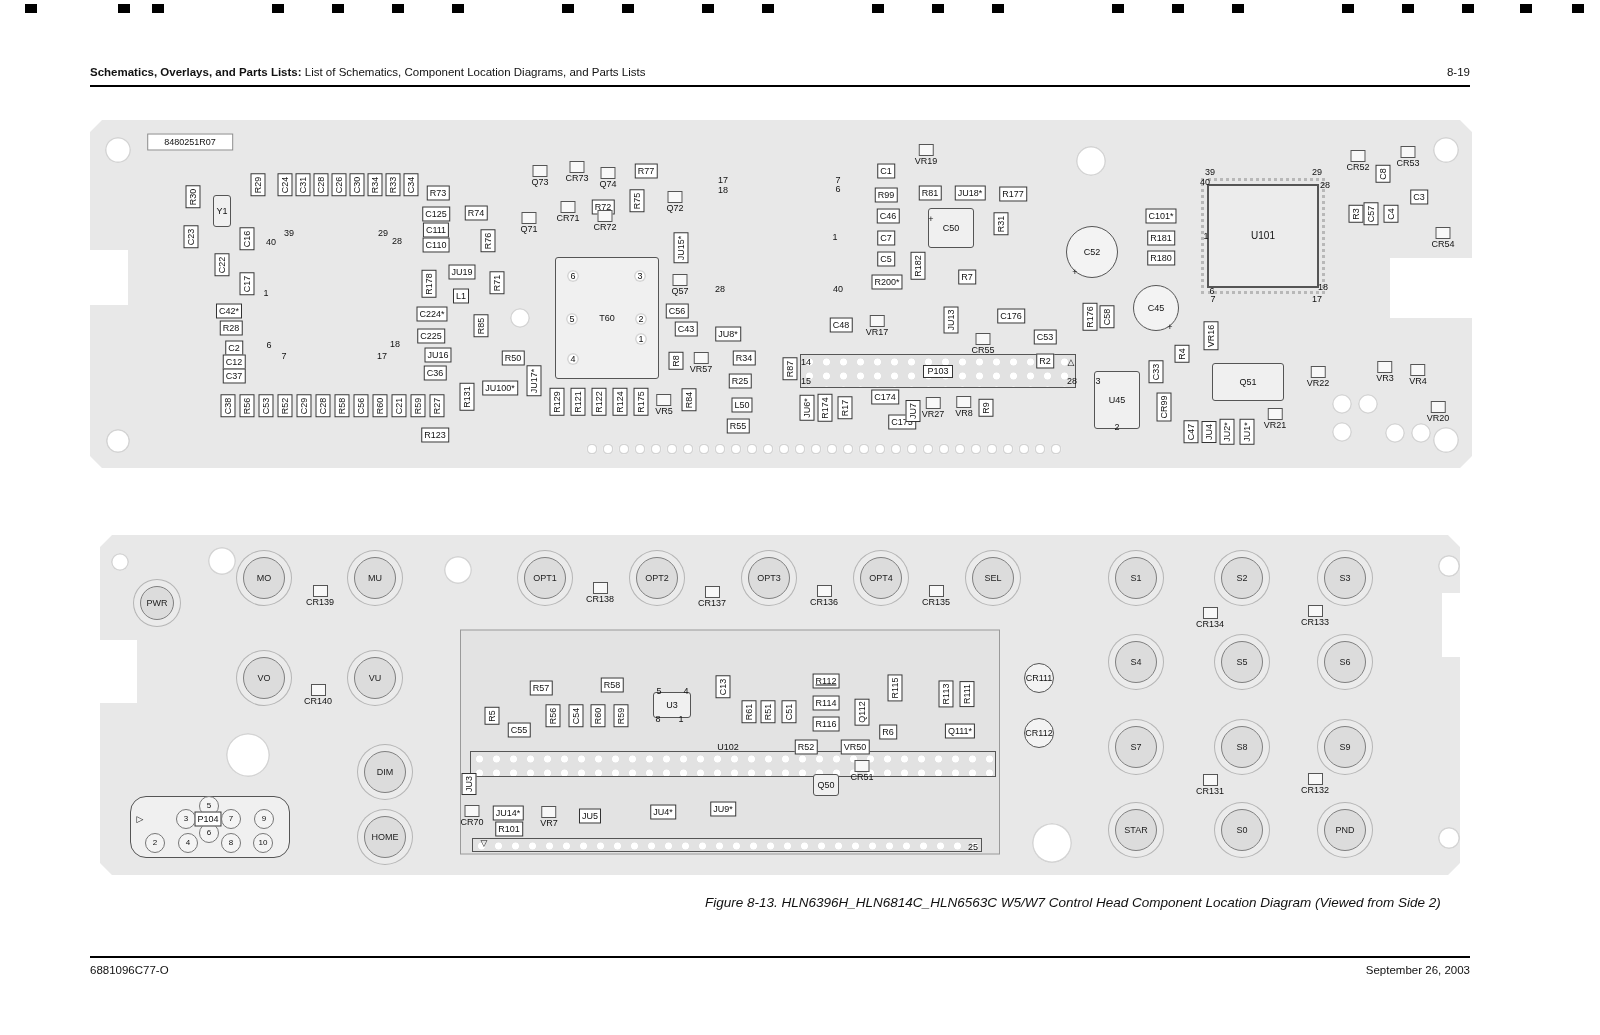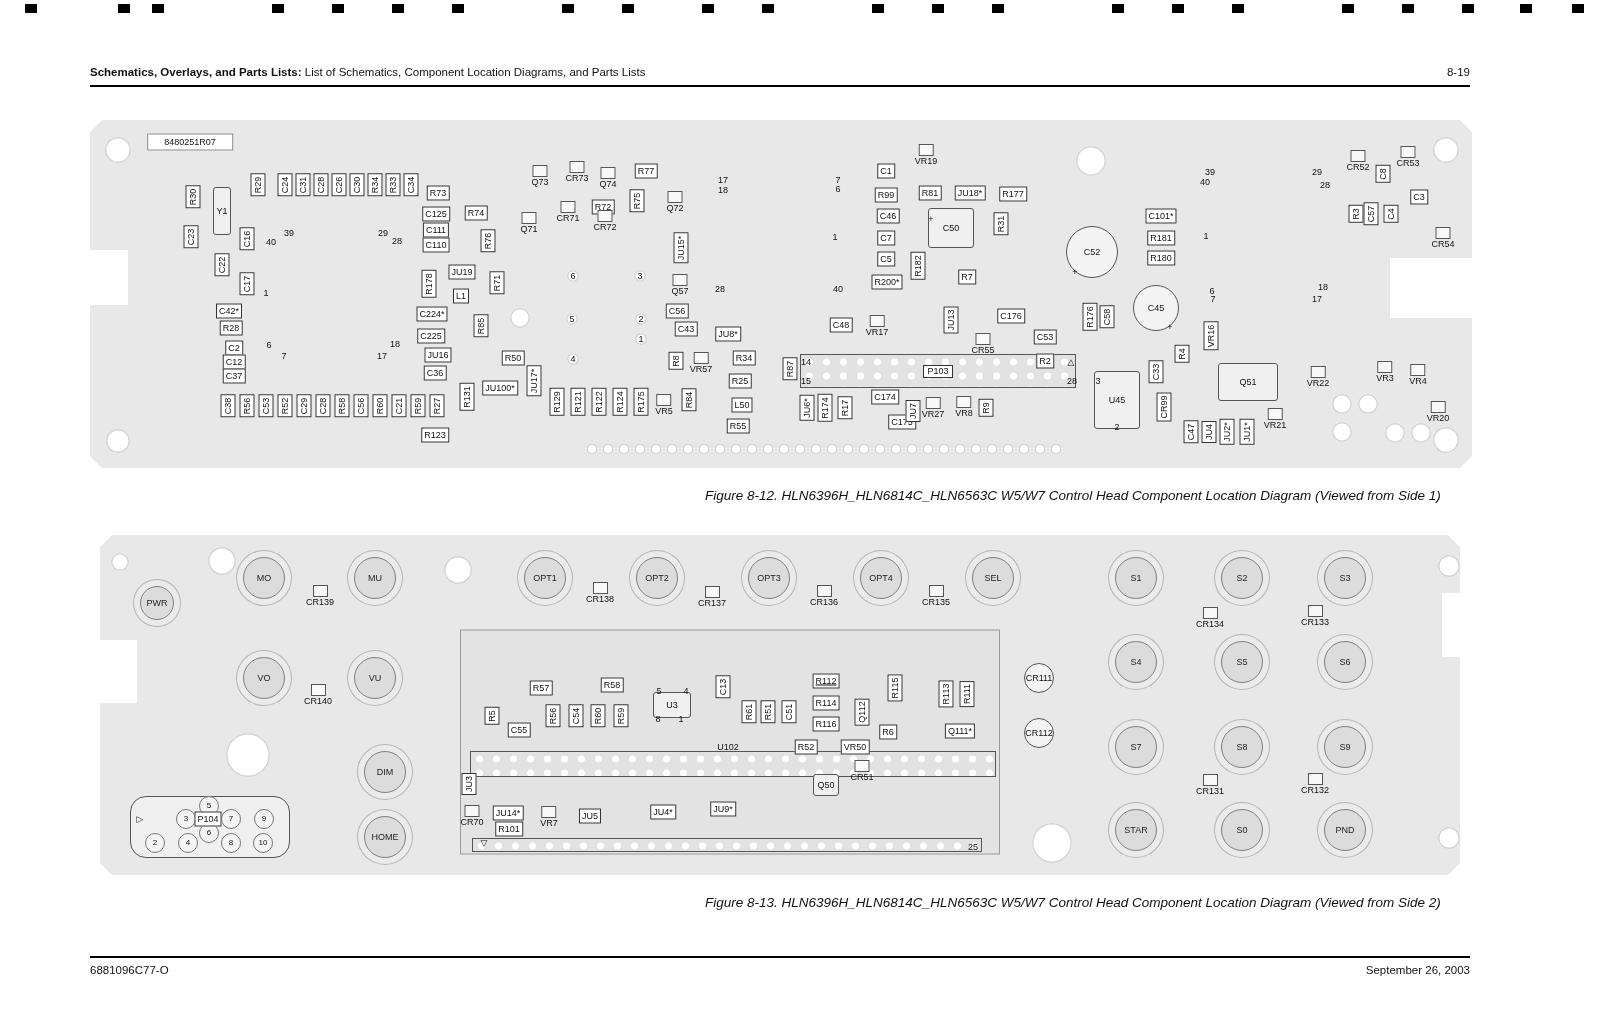--- a/index.html
+++ b/index.html
@@ -126,30 +126,32 @@
       <div class="comp hole" style="left: 928px; top: 449px; width: 11px; height: 11px;"></div>
       <div class="comp hole" style="left: 944px; top: 449px; width: 11px; height: 11px;"></div>
       <div class="comp hole" style="left: 960px; top: 449px; width: 11px; height: 11px;"></div>
       <div class="comp hole" style="left: 976px; top: 449px; width: 11px; height: 11px;"></div>
       <div class="comp hole" style="left: 992px; top: 449px; width: 11px; height: 11px;"></div>
       <div class="comp hole" style="left: 1008px; top: 449px; width: 11px; height: 11px;"></div>
       <div class="comp hole" style="left: 1024px; top: 449px; width: 11px; height: 11px;"></div>
       <div class="comp hole" style="left: 1040px; top: 449px; width: 11px; height: 11px;"></div>
       <div class="comp hole" style="left: 1056px; top: 449px; width: 11px; height: 11px;"></div>
       <div class="comp plate" style="left: 190px; top: 142px;">8480251R07</div>
+      <div class="comp chip" style="left: 1263px; top: 236px; width: 112px; height: 104px;">U101</div>
+      <div class="comp chipsm" style="left: 607px; top: 318px; width: 104px; height: 122px;">T60</div>
       <div class="comp hole" style="left: 573px; top: 276px; width: 12px; height: 12px;"></div>
       <div class="comp hole" style="left: 640px; top: 276px; width: 12px; height: 12px;"></div>
       <div class="comp hole" style="left: 572px; top: 319px; width: 12px; height: 12px;"></div>
       <div class="comp hole" style="left: 641px; top: 319px; width: 12px; height: 12px;"></div>
       <div class="comp hole" style="left: 573px; top: 359px; width: 12px; height: 12px;"></div>
       <div class="comp hole" style="left: 641px; top: 339px; width: 12px; height: 12px;"></div>
       <div class="comp chipsm" style="left: 951px; top: 228px; width: 46px; height: 40px;">C50</div>
       <div class="comp chipsm" style="left: 1117px; top: 400px; width: 46px; height: 58px;">U45</div>
-      <div class="comp chipsm" style="left: 1248px; top: 382px; width: 60px; height: 38px;">Q51</div>
-      <div class="comp chipsm" style="left: 222px; top: 211px; width: 18px; height: 48px;">Y1</div>
+      <div class="comp chipsm" style="left: 1248px; top: 382px; width: 72px; height: 38px;">Q51</div>
+      <div class="comp chipsm" style="left: 222px; top: 211px; width: 18px; height: 32px;">Y1</div>
       <div class="comp conn" style="left: 938px; top: 371px; width: 276px; height: 34px;">
         <span>P103</span>
       </div>
       <div class="comp vbox" style="left: 193px; top: 197px;">R30</div>
       <div class="comp vbox" style="left: 191px; top: 237px;">C23</div>
       <div class="comp vbox" style="left: 222px; top: 265px;">C22</div>
       <div class="comp vbox" style="left: 258px; top: 185px;">R29</div>
       <div class="comp vbox" style="left: 285px; top: 185px;">C24</div>
       <div class="comp vbox" style="left: 303px; top: 185px;">C31</div>
       <div class="comp vbox" style="left: 321px; top: 185px;">C28</div>
@@ -317,21 +319,20 @@
       <div class="comp text" style="left: 1317px; top: 299px;">17</div>
       <div class="comp sym" style="left: 1358px; top: 161px;">CR52</div>
       <div class="comp sym" style="left: 1408px; top: 157px;">CR53</div>
       <div class="comp vbox" style="left: 1383px; top: 174px;">C8</div>
       <div class="comp box" style="left: 1419px; top: 197px;">C3</div>
       <div class="comp vbox" style="left: 1356px; top: 214px;">R3</div>
       <div class="comp vbox" style="left: 1371px; top: 214px;">C57</div>
       <div class="comp vbox" style="left: 1391px; top: 214px;">C4</div>
       <div class="comp sym" style="left: 1418px; top: 238px; margin-left: 25px;">CR54</div>
     </div>
-  <div id="cap1" class="caption">Figure 8-12. HLN6396H_HLN6814C_HLN6563C W5/W7 Control Head Component Location Diagram (Viewed from Side 1)</div>
 
   <div id="board2" class="board"></div>
   <div id="overlay2" class="overlay">
       <div class="comp hole" style="left: 222px; top: 561px; width: 28px; height: 28px;"></div>
       <div class="comp hole" style="left: 458px; top: 570px; width: 28px; height: 28px;"></div>
       <div class="comp hole" style="left: 248px; top: 755px; width: 44px; height: 44px;"></div>
       <div class="comp hole" style="left: 1052px; top: 843px; width: 40px; height: 40px;"></div>
       <div class="comp hole" style="left: 1449px; top: 566px; width: 22px; height: 22px;"></div>
       <div class="comp hole" style="left: 1449px; top: 838px; width: 22px; height: 22px;"></div>
       <div class="comp hole" style="left: 120px; top: 562px; width: 18px; height: 18px;"></div>

